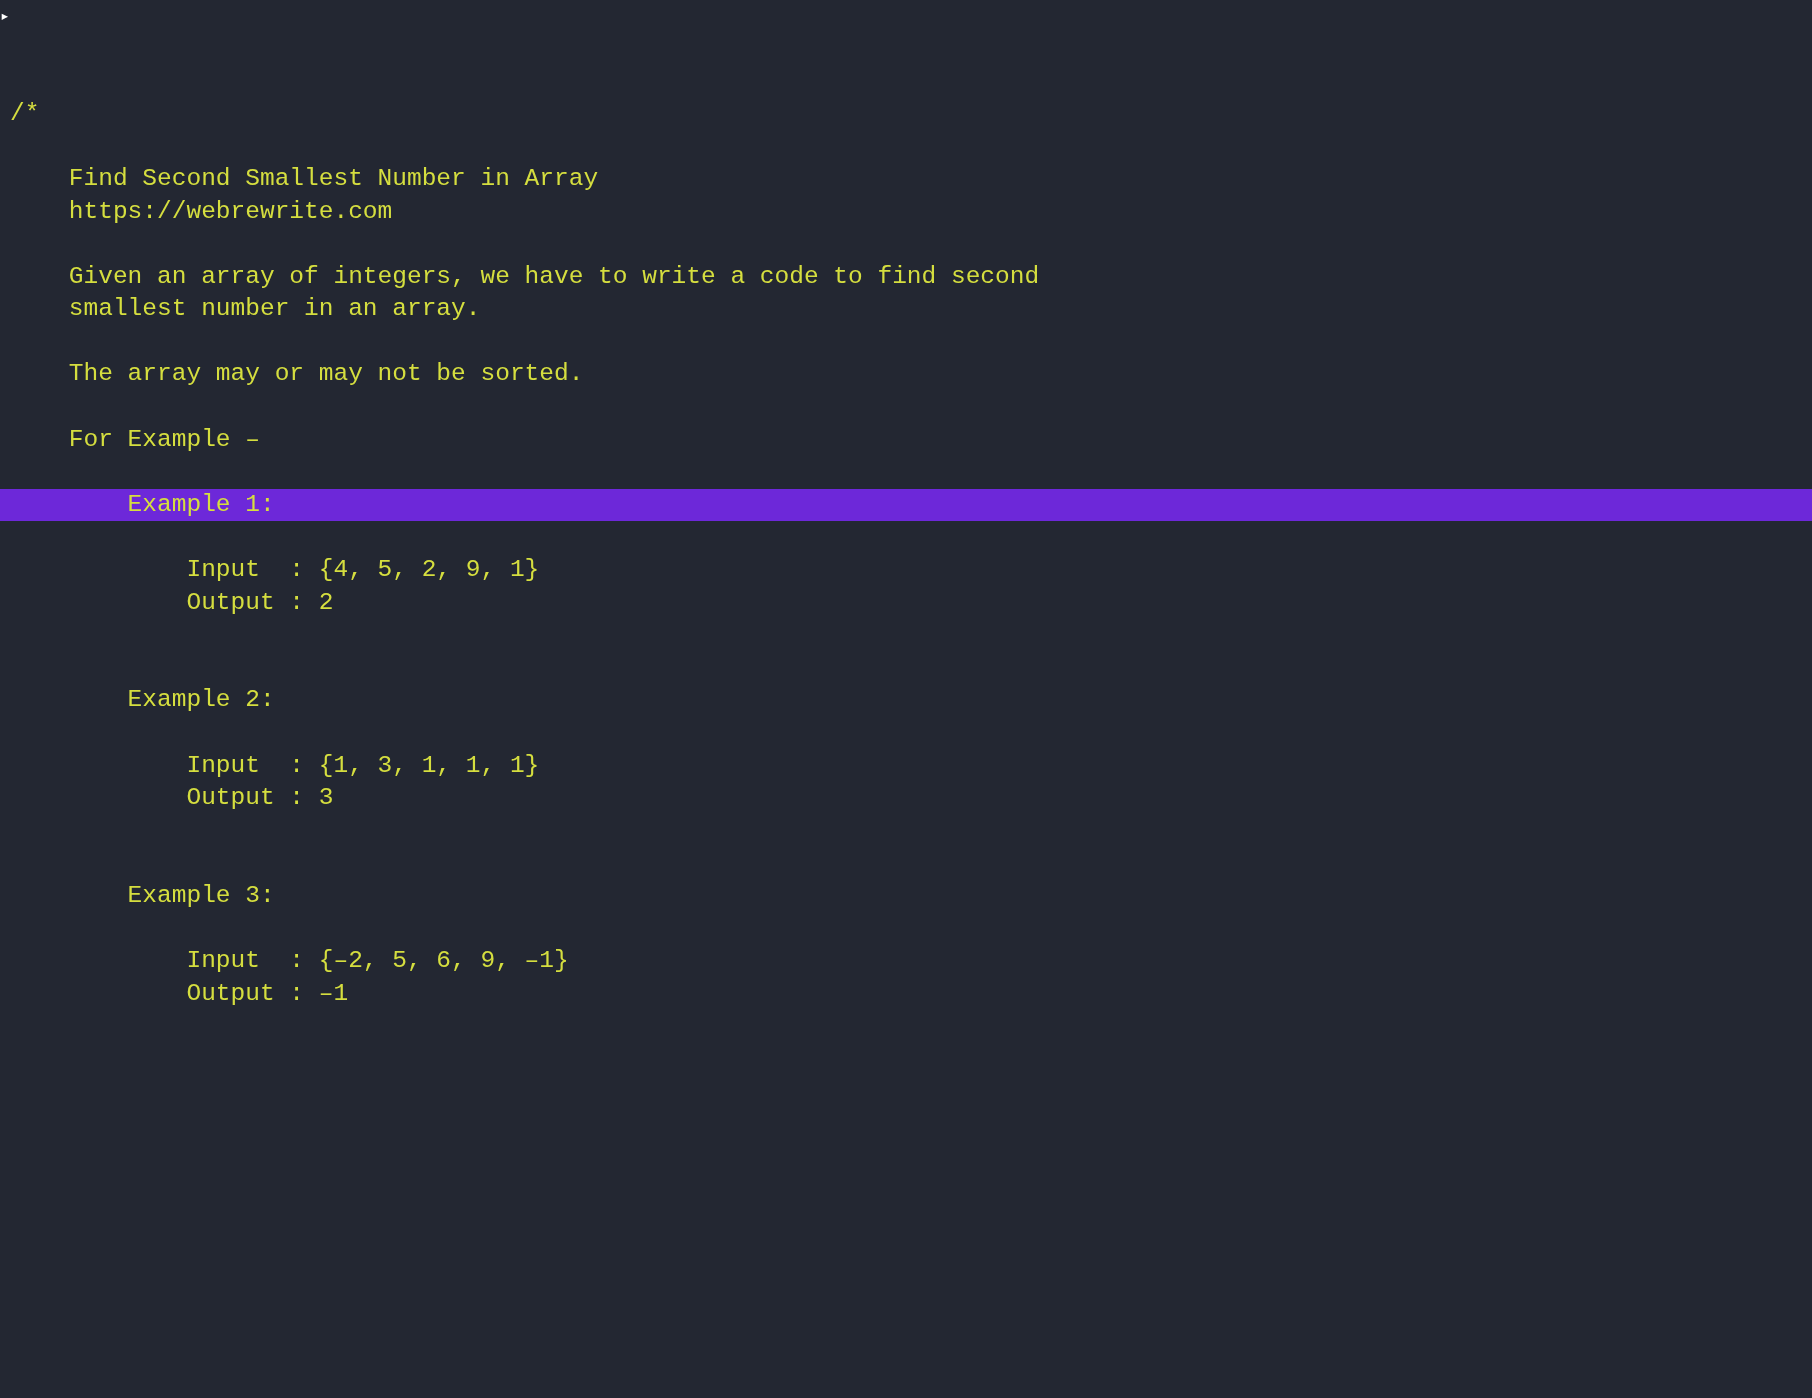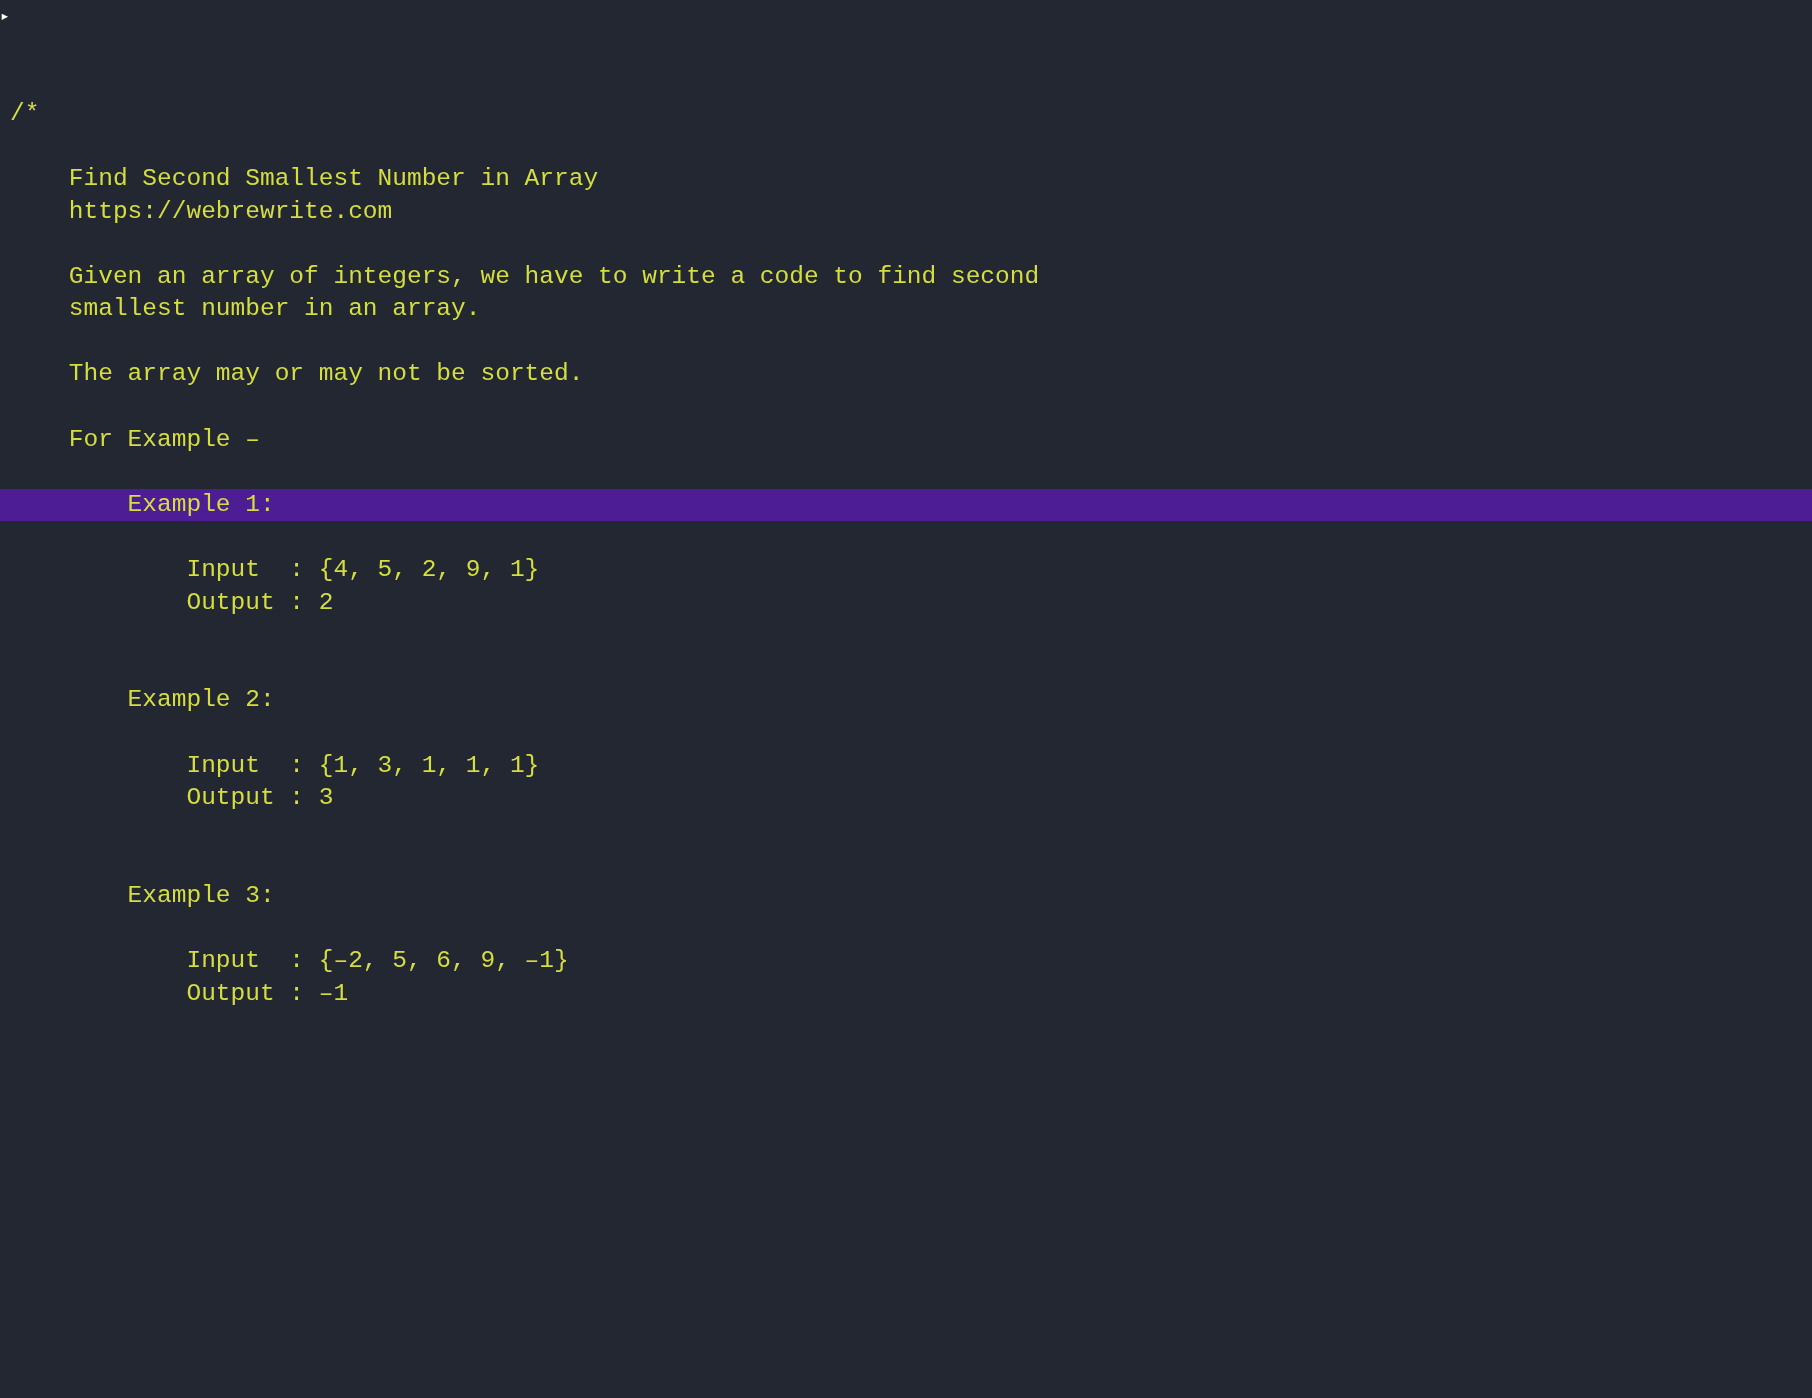--- a/index.html
+++ b/index.html
@@ -18,21 +18,21 @@
       padding: 0;
       white-space: pre;
     }
     .line {
       padding-left: 10px;
       height: 32.6px;
       display: flex;
       align-items: center;
     }
     .line.highlight {
-      background: #4c1d95;
+      background: #6d28d9;
     }
     .fold-marker {
       position: absolute;
       left: 0;
       top: 9px;
       color: #ffffff;
       font-size: 16px;
       line-height: 1;
     }
   </style>

